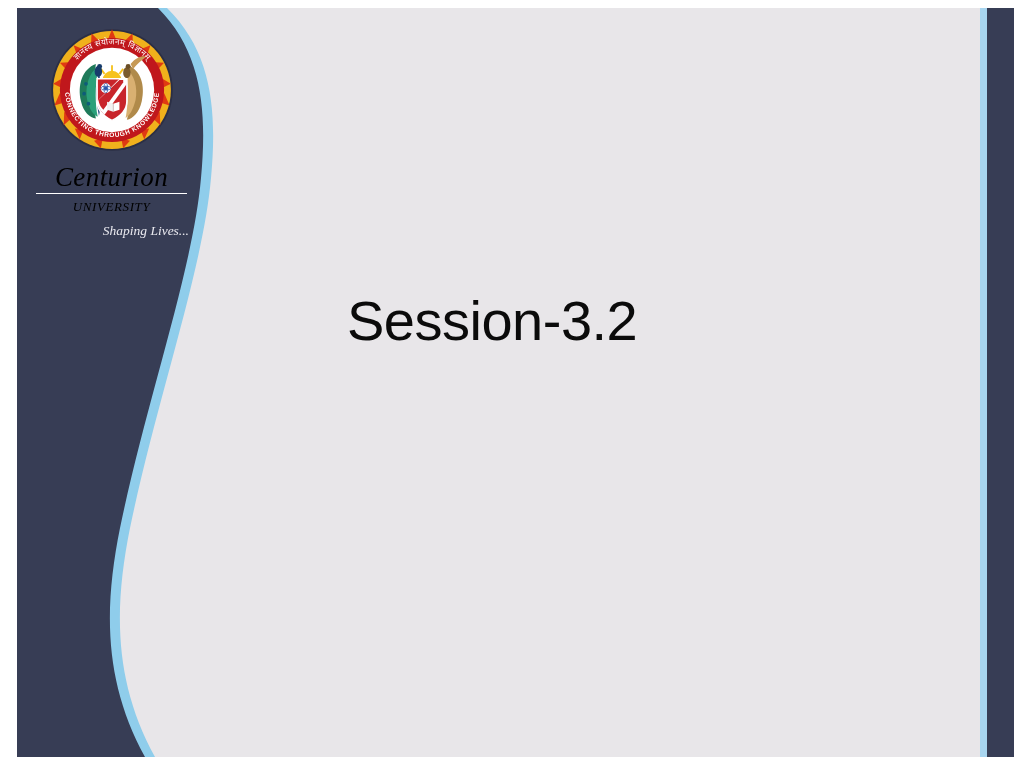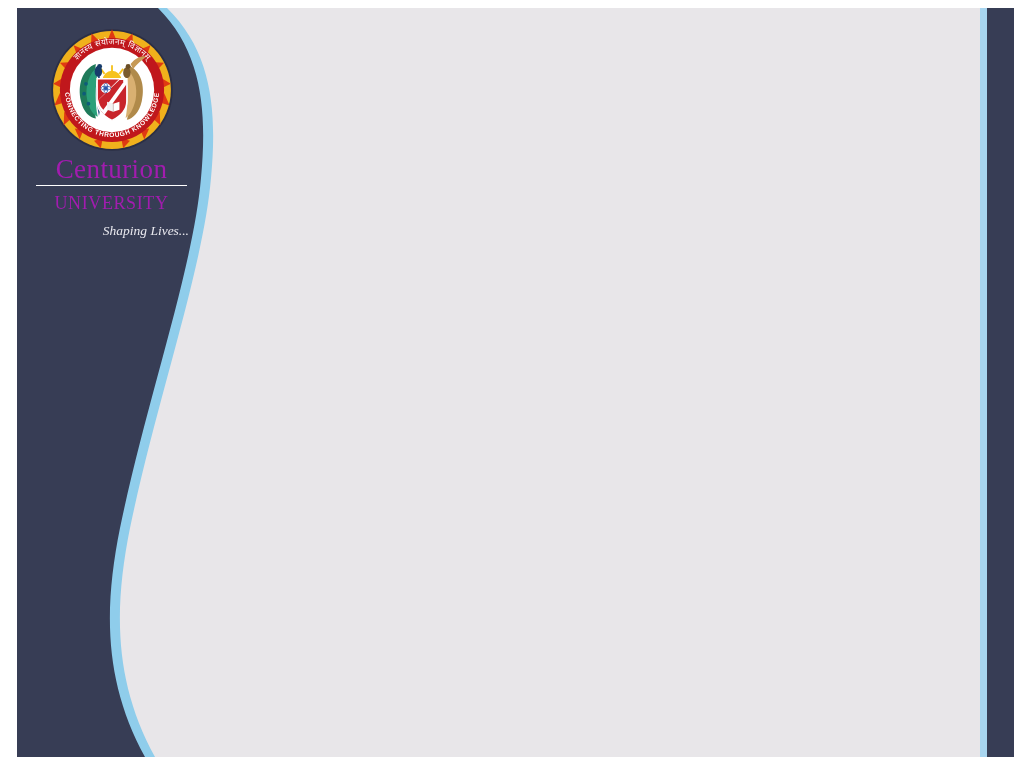--- a/index.html
+++ b/index.html
@@ -46,36 +46,37 @@
   }
 
   #emblem {
     display: block;
     margin: 0 auto;
     width: 124px;
     height: 124px;
   }
 
   #wordmark {
-    margin-top: 4px;
-    color: #a21caf;
+    margin-top: 12px;
+    color: #000000;
     font-family: "Liberation Serif", serif;
     line-height: 1;
+    font-style: italic;
   }
   #wm-centurion {
     font-size: 27px;
     letter-spacing: 0.4px;
     display: block;
     padding-bottom: 2px;
     border-bottom: 1.6px solid #ffffff;
     margin: 0 2px;
   }
   #wm-university {
     display: block;
-    font-size: 26px;
+    font-size: 18px;
     letter-spacing: 0.6px;
     margin-top: 2px;
     font-variant: small-caps;
     text-transform: lowercase;
   }
   .tagline {
     display: block;
     font-family: "Liberation Serif", serif;
     font-style: italic;
     color: #e9e9ef;
@@ -240,14 +241,15 @@
     </svg>
 
     <div id="wordmark">
       <span id="wm-centurion">Centurion</span>
       <span id="wm-university">University</span>
     </div>
 
     <span id="tagline-1" class="tagline">Shaping Lives...</span>
   </div>
 
+  <div id="title">Session-3.2</div>
 
 </div>
 
 </body></html>

